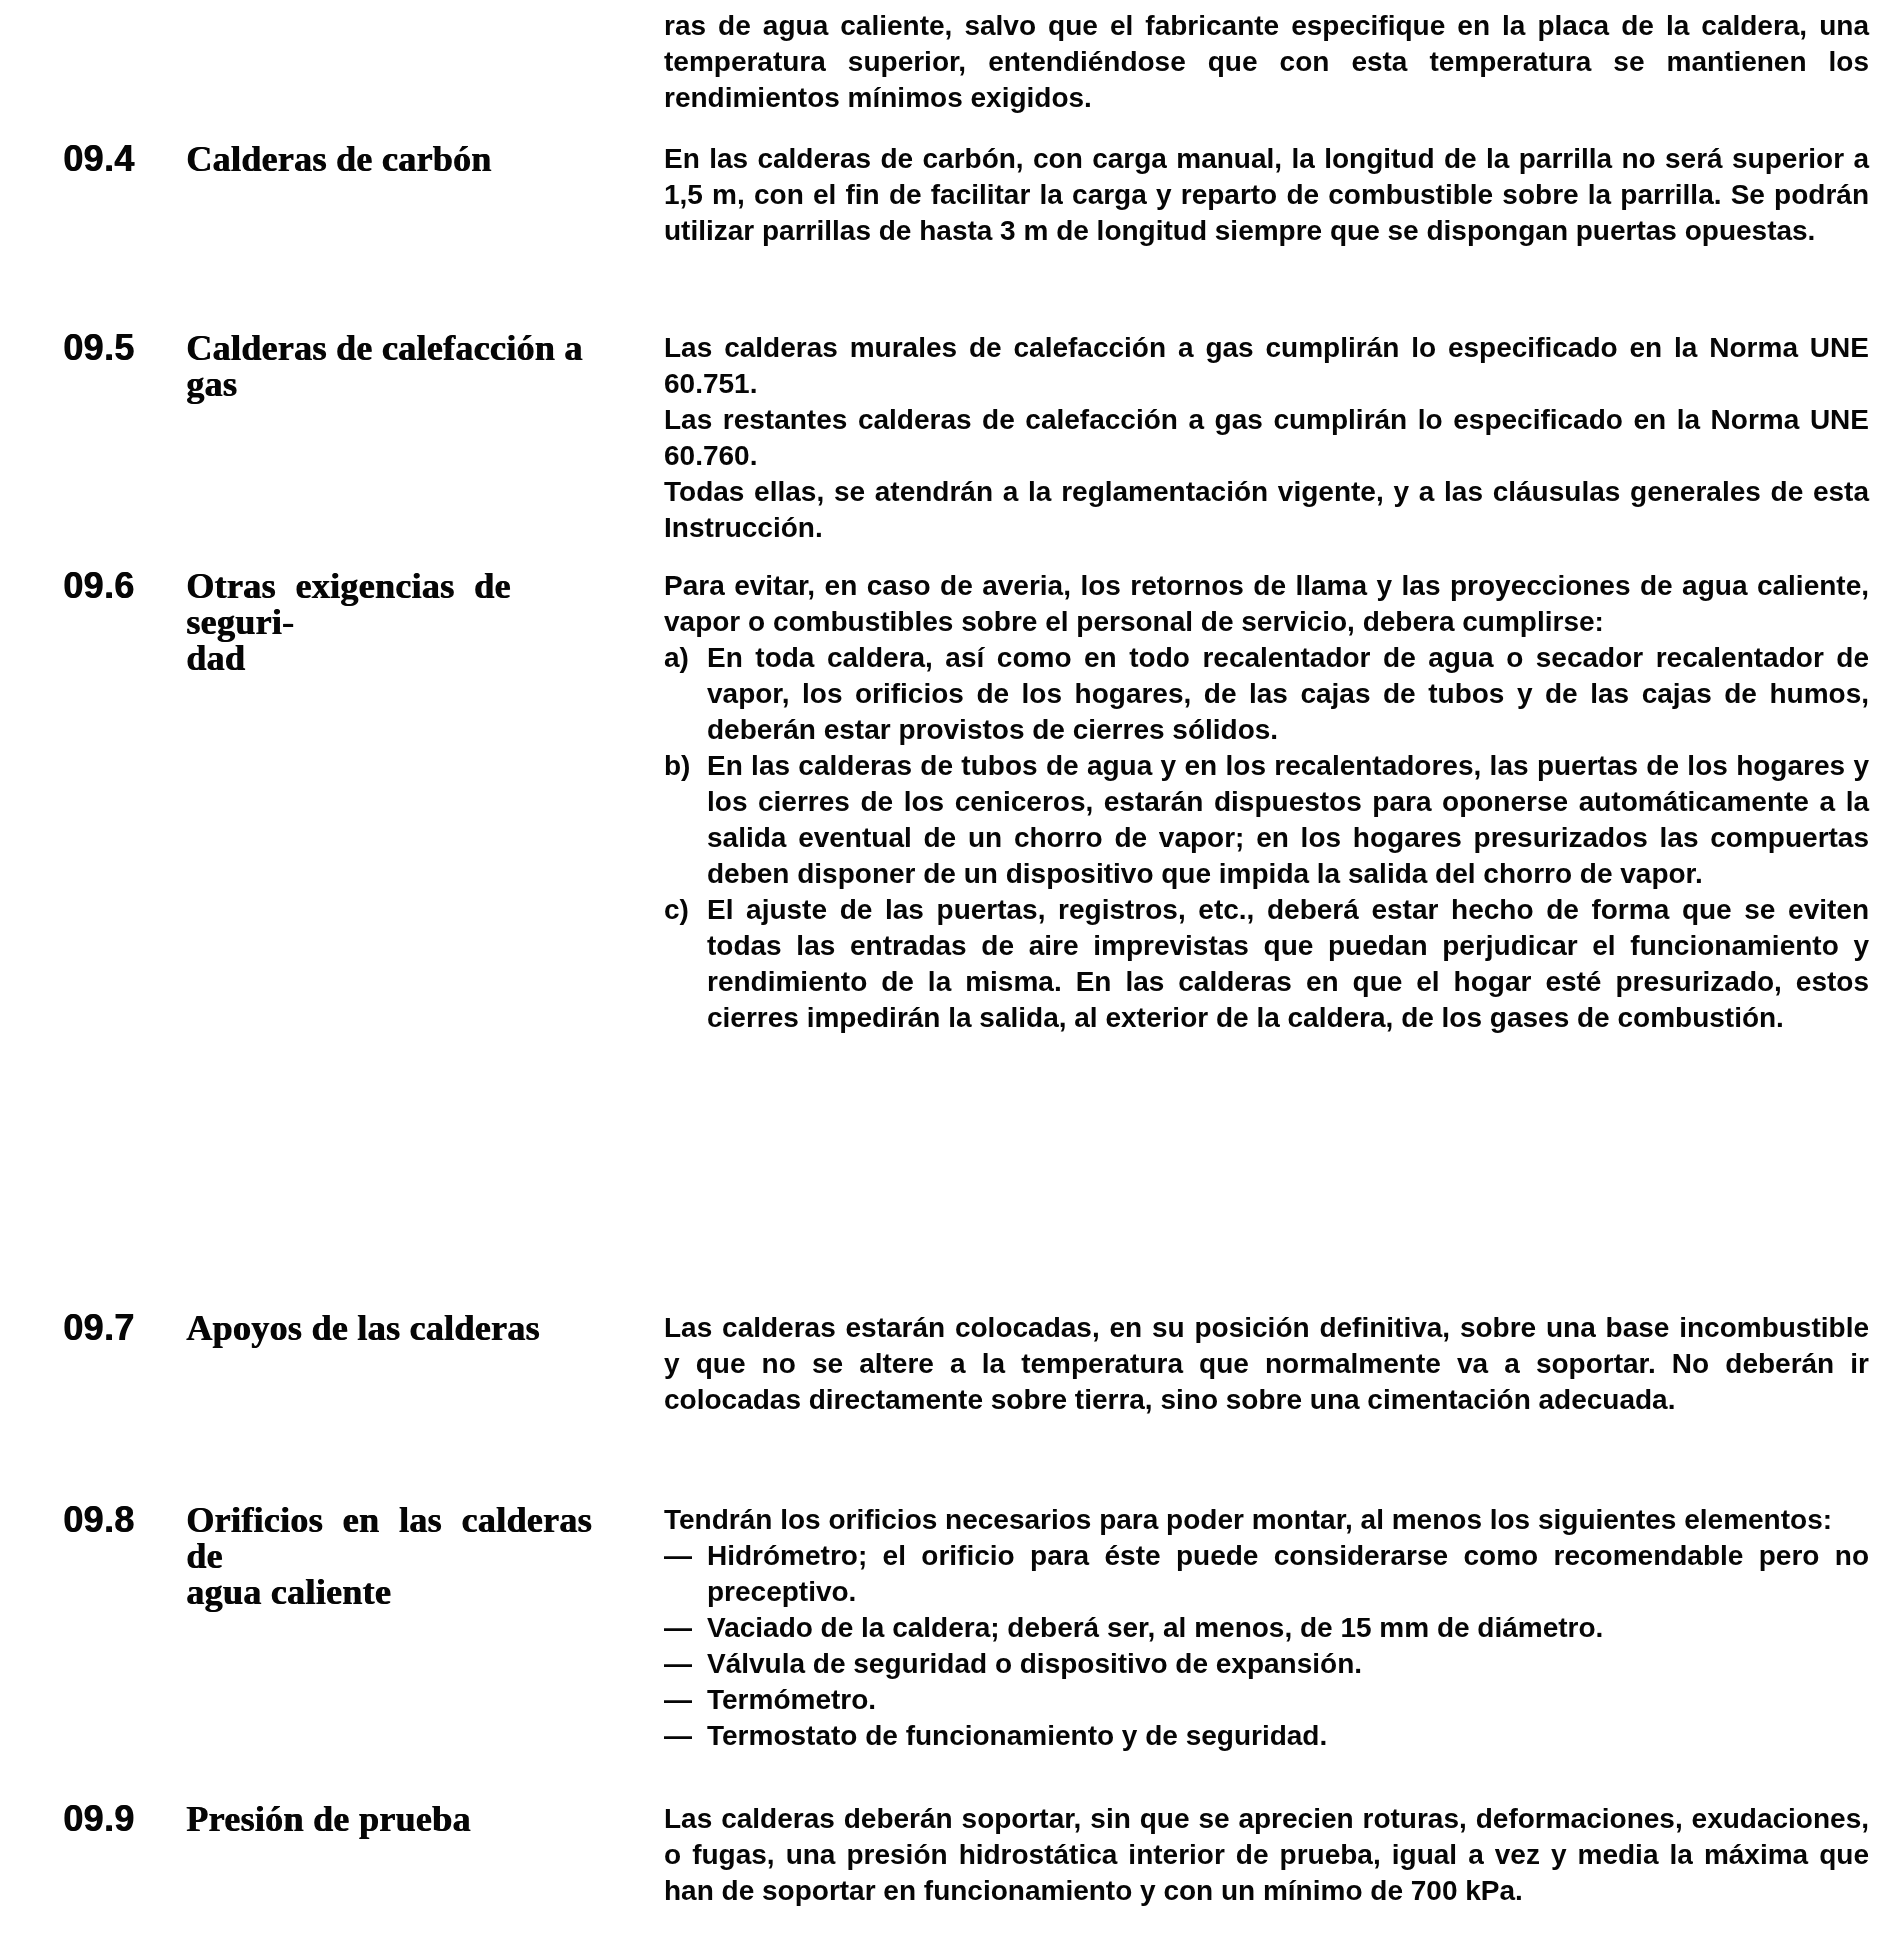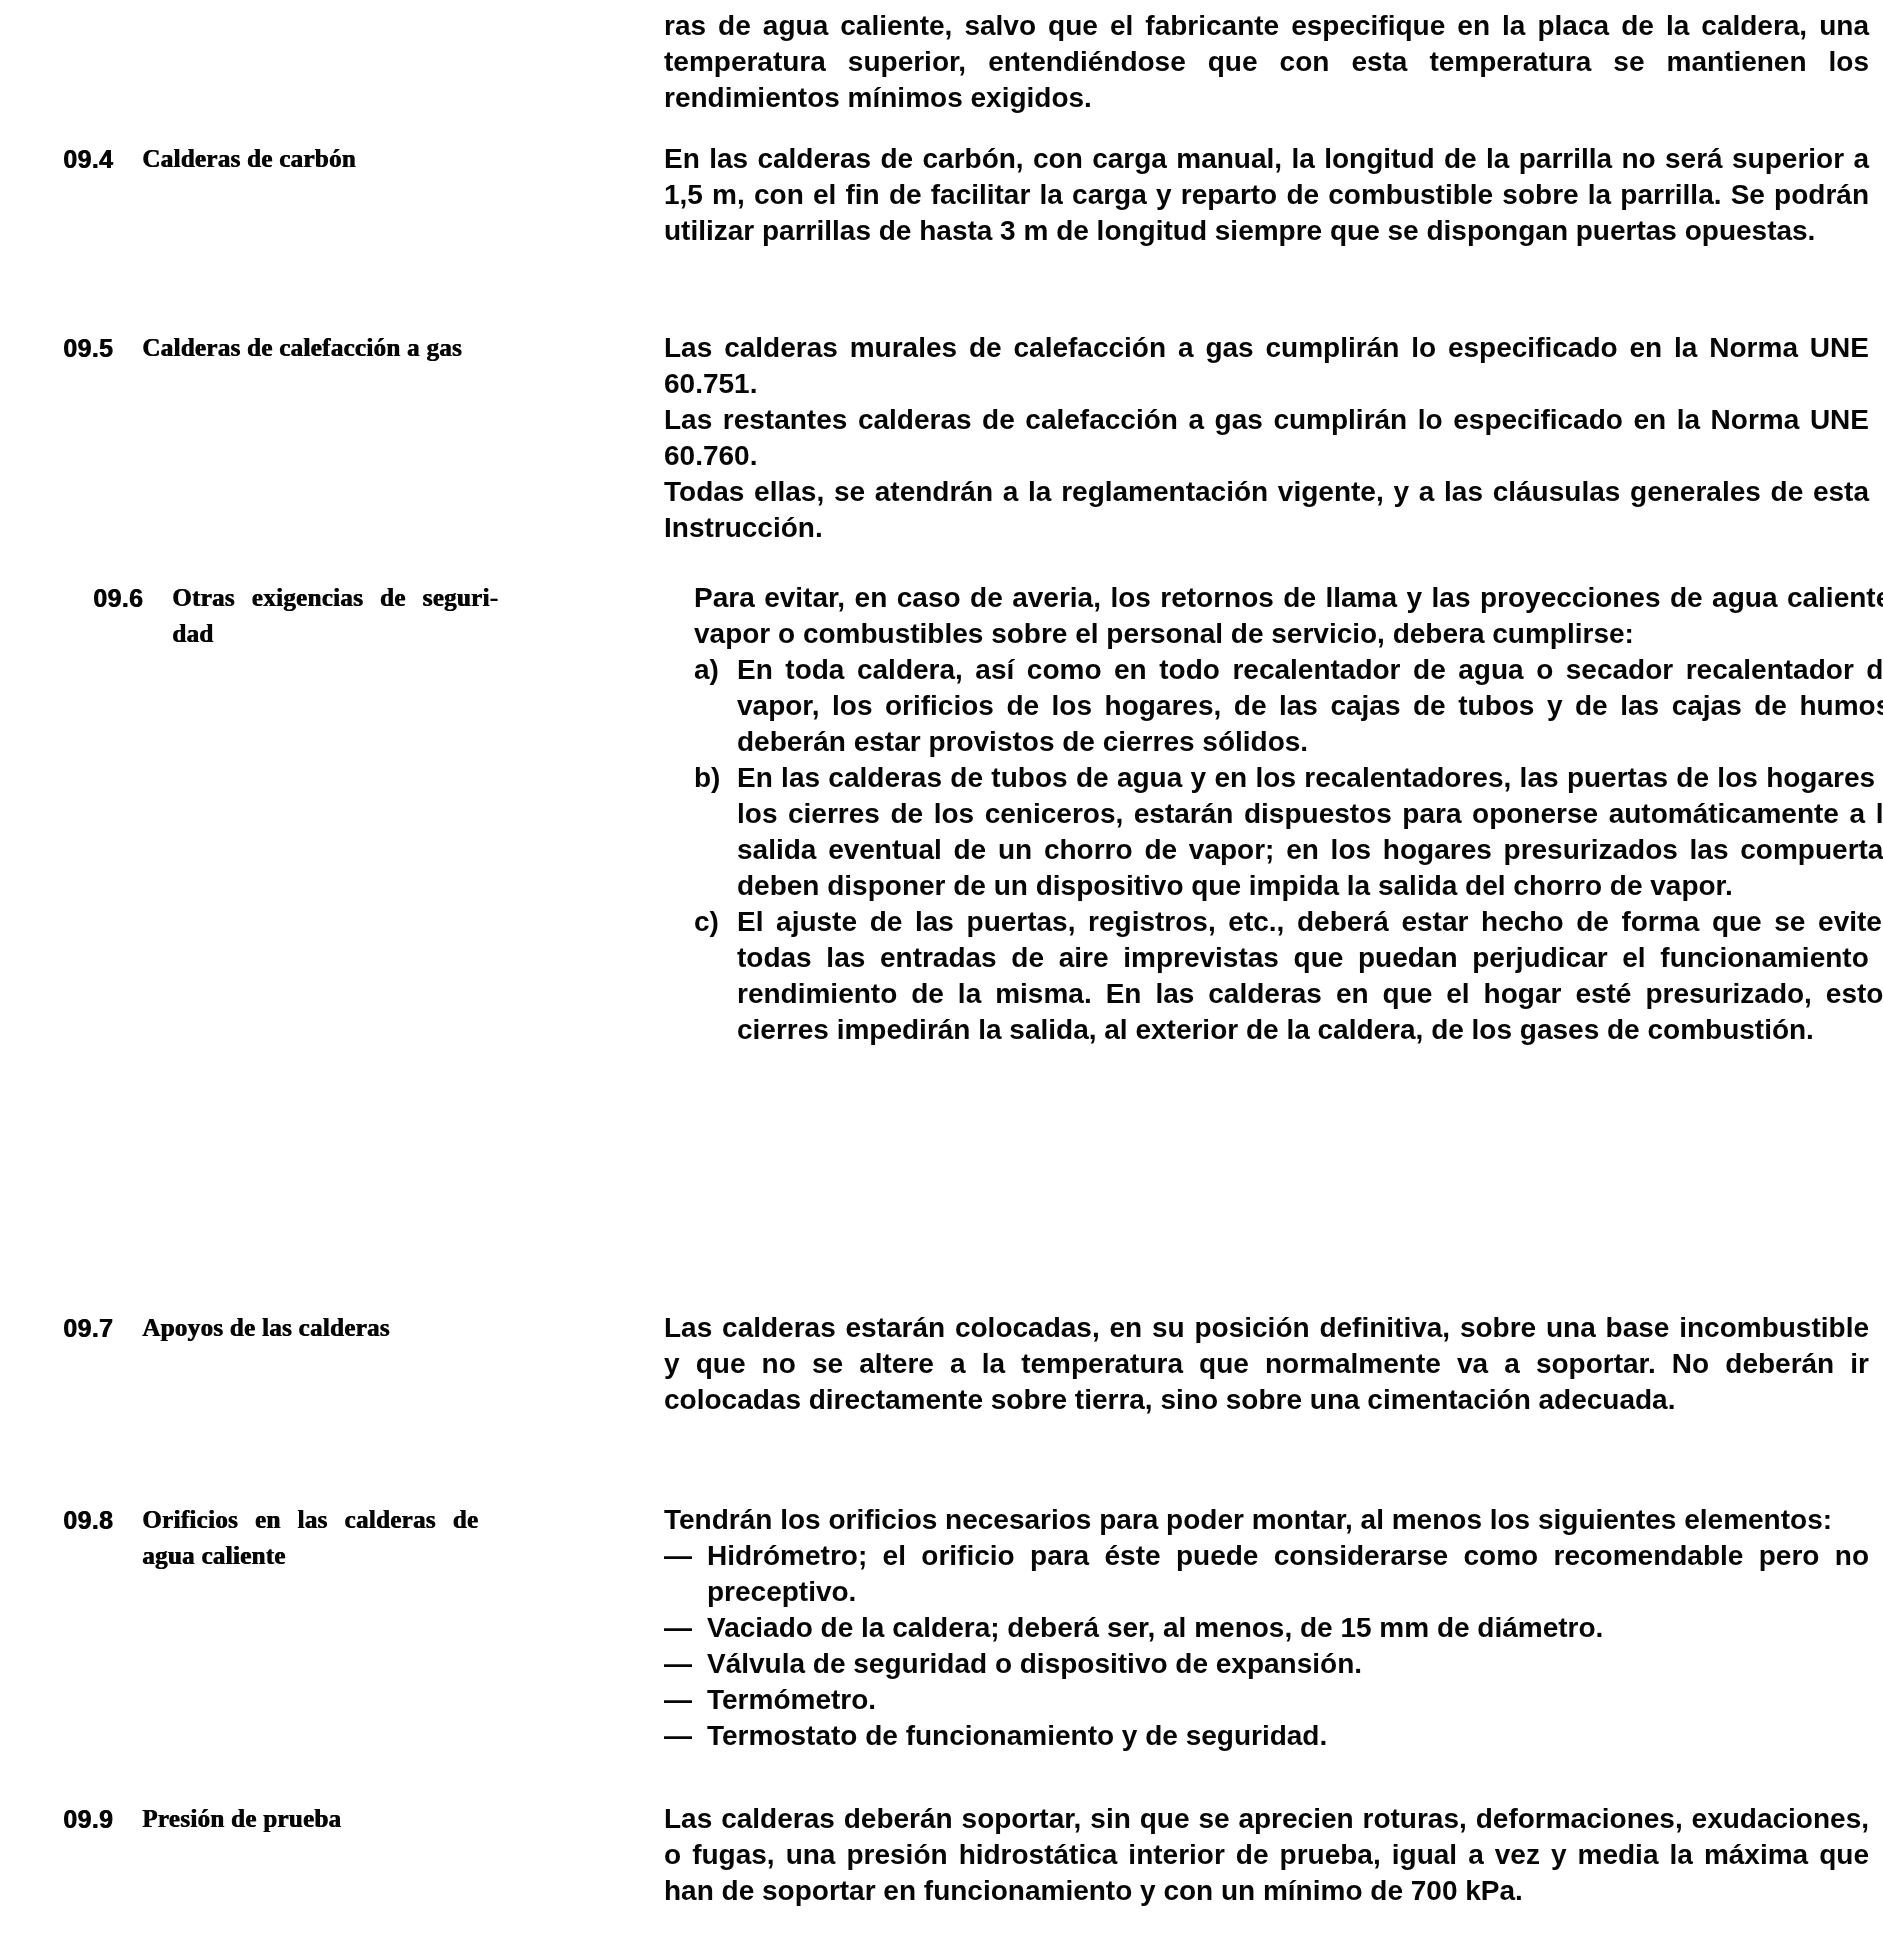--- a/index.html
+++ b/index.html
@@ -13,38 +13,39 @@
     color:#060606;
     -webkit-font-smoothing:antialiased;
   }
   
   .body-block{position:absolute;left:664px;width:1205px;}
   .body-par{font-size:28px;line-height:36px;text-align:justify;}
   
   .heading{
     position:absolute;left:63px;width:570px;
     display:flex;align-items:flex-start;
-    font-size:25px;line-height:36px;
+    font-size:36px;line-height:36px;
     letter-spacing:0.3px;
     text-shadow:0.8px 0 0 currentColor;
+    gap:44px;
   }
   .heading .num{flex:none;width:79px;}
   .heading .htitle{flex:1;font-family:Liberation Serif, serif;}
   .heading .hline{display:block;}
   .heading .hline.wide{word-spacing:10.4px;}
   
   .li{display:flex;font-size:28px;line-height:36px;}
   .li .li-label{flex:none;width:43px;}
   .li .li-text{flex:1;text-align:justify;}
   .li .li-text .body-par + .body-par{margin-top:0;}
   
   .pos-intro{top:7.5px;}
   .pos-s0{top:141px;}
   .pos-s1{top:330px;}
-  .pos-s2{top:580px;margin-left:30px;}
+  .pos-s2{top:568px;}
   .pos-s3{top:1310px;justify-content:center;}
   .pos-s4{top:1502px;}
   .pos-s5{top:1801px;}
 </style>
 </head>
 <body>
 
 <div class="page">
 
   <div class="body-block pos-intro">

